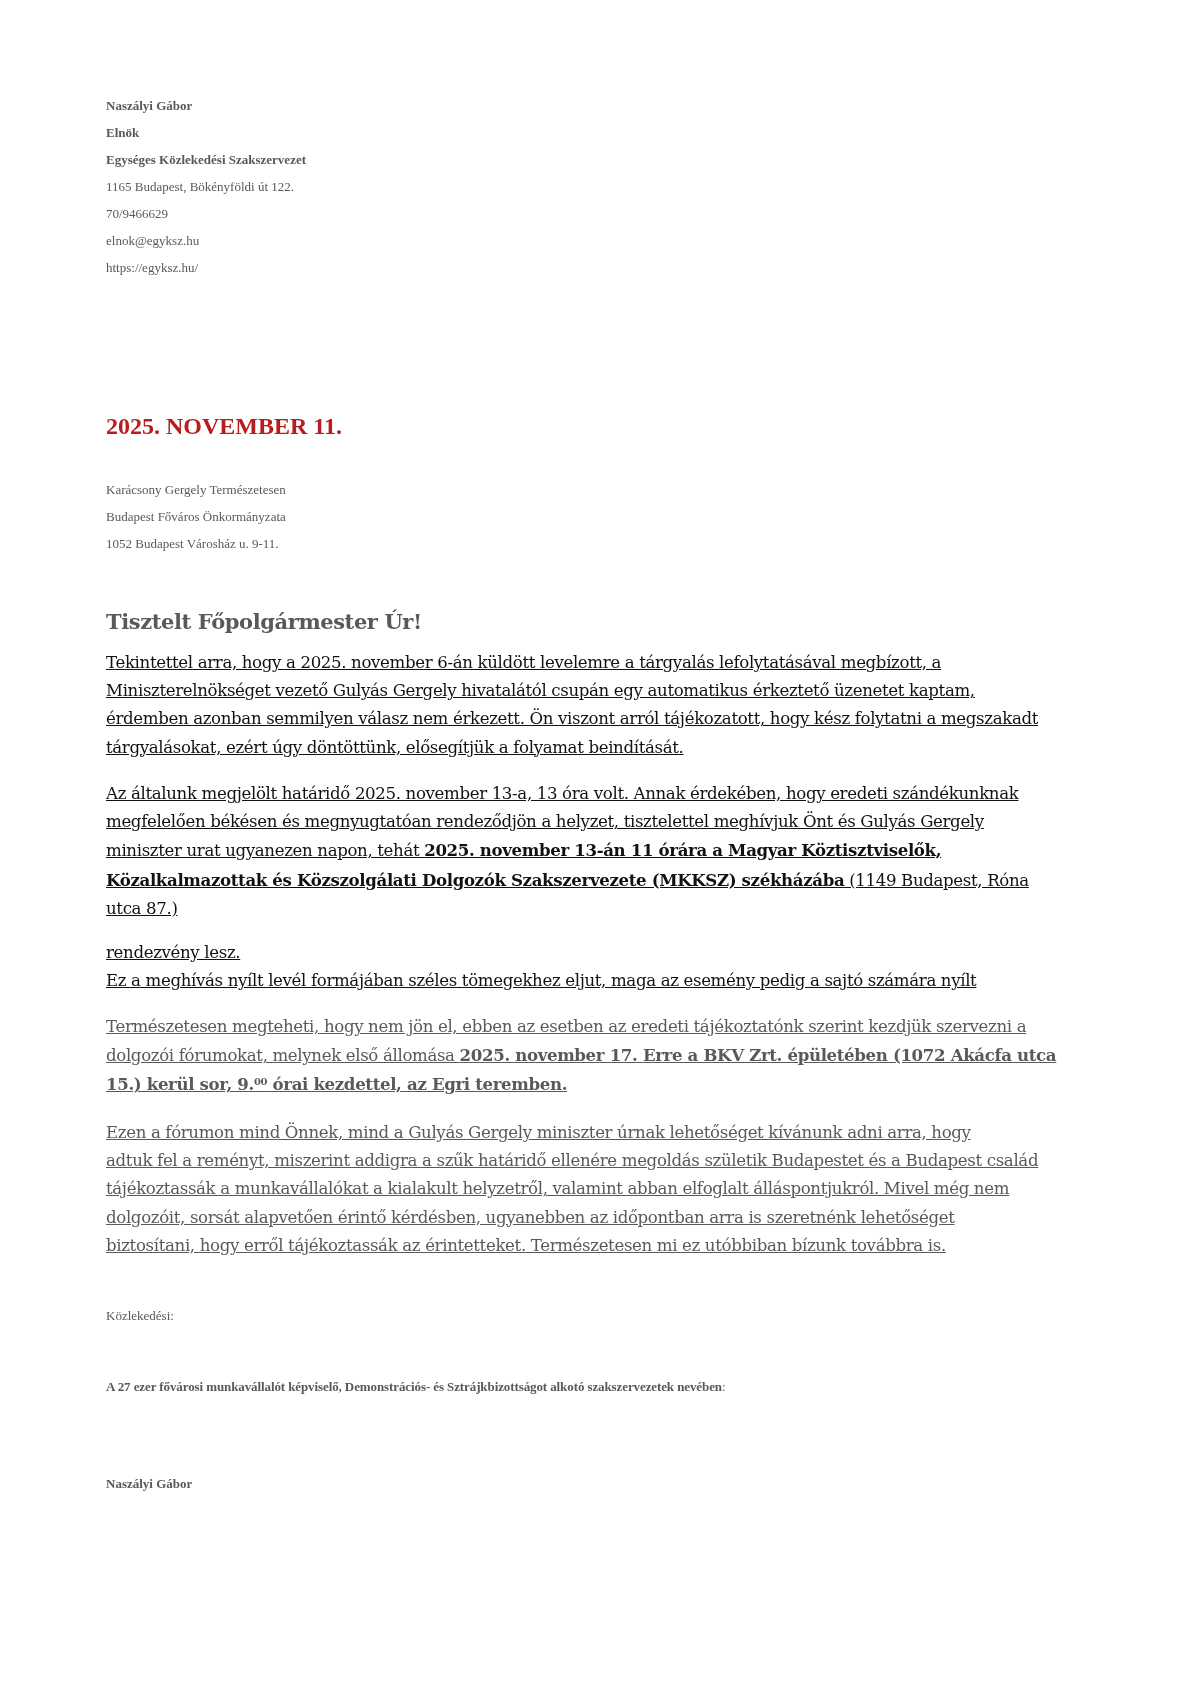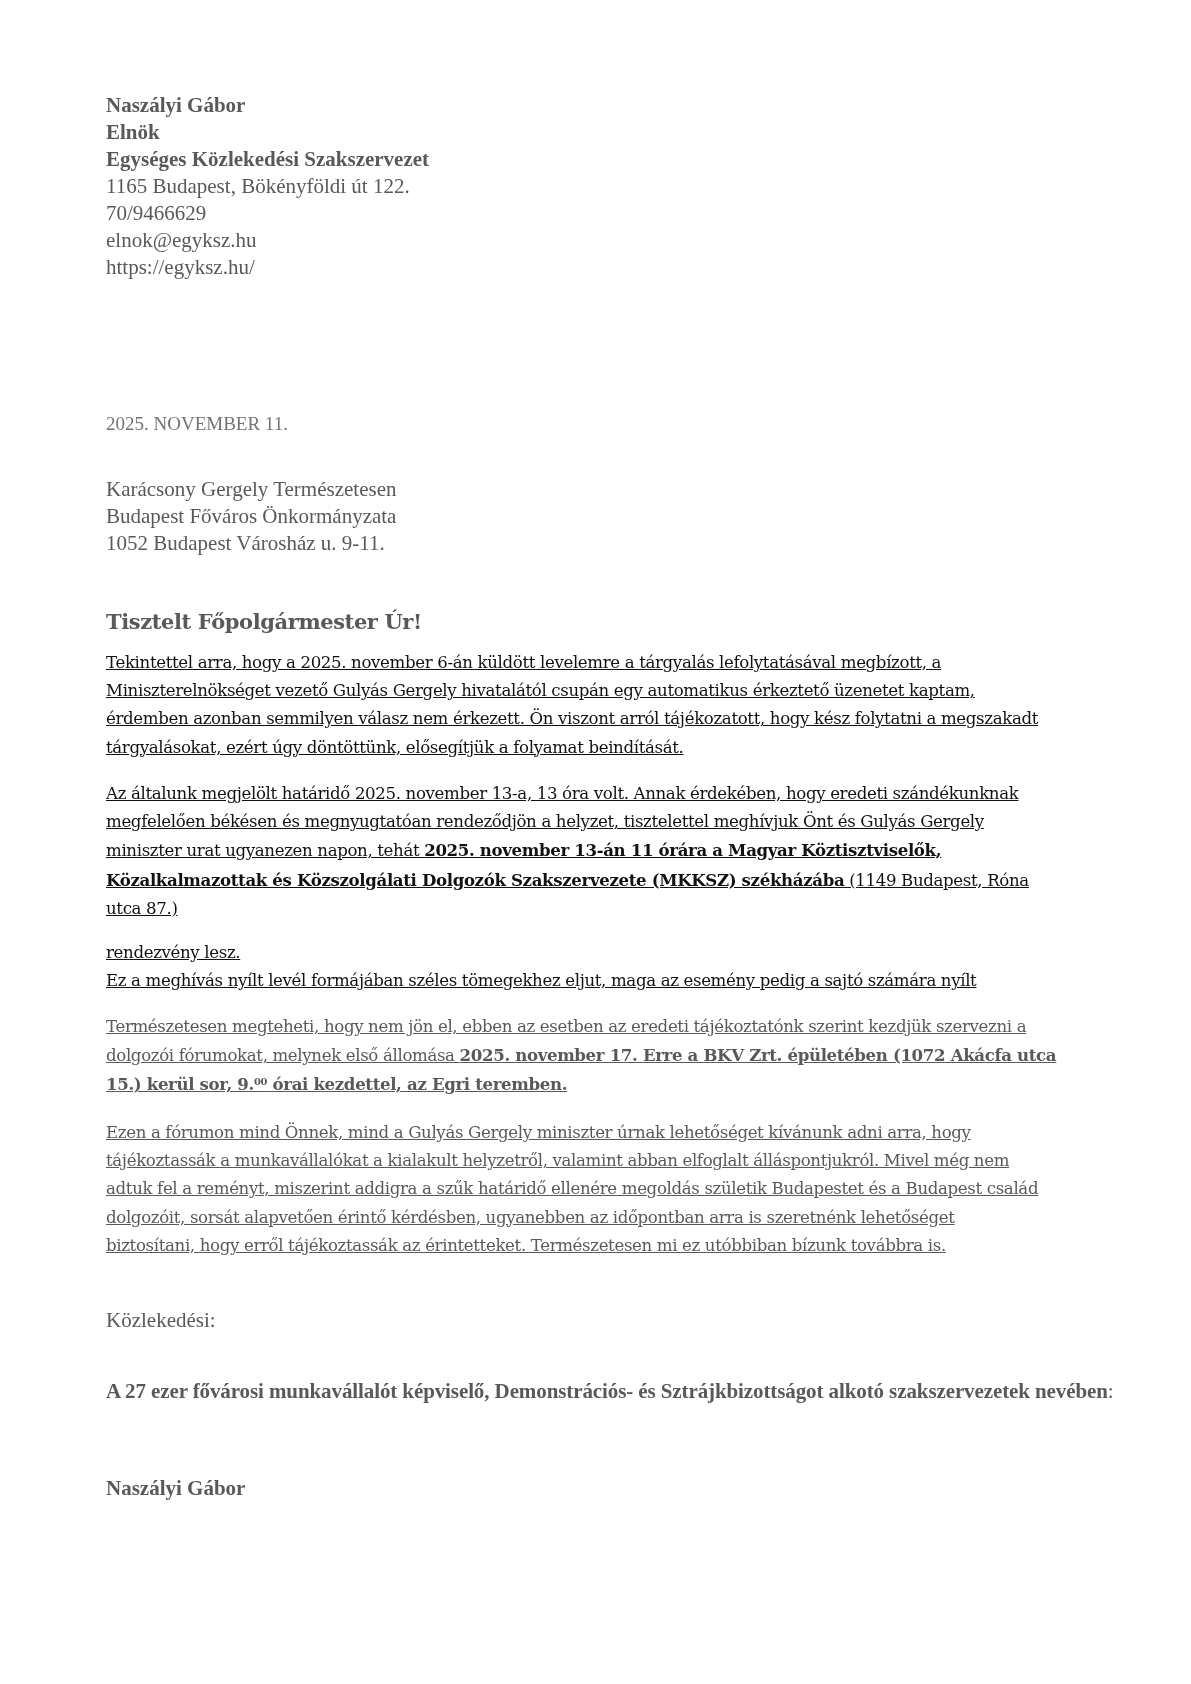--- a/index.html
+++ b/index.html
@@ -14,21 +14,21 @@
     }
     .page {
       position: absolute;
       left: 0; top: 0;
       width: 1191px;
       height: 1684px;
       background: #ffffff;
     }
     .times {
       font-family: "Liberation Serif", "DejaVu Serif", serif;
-      font-size: 21px;
+      font-size: 13px;
       color: #595959;
     }
     .body-font {
       font-family: "DejaVu Serif", "Liberation Serif", serif;
       font-size: 16.6px;
       letter-spacing: -0.35px;
       text-decoration: underline;
     }
     .sender {
       position: absolute;
@@ -37,23 +37,24 @@
       line-height: 27px;
     }
     .sender .line { display: block; white-space: nowrap; }
     .bold { font-weight: bold; }
 
     .date {
       position: absolute;
       left: 106px;
       top: 413px;
       font-family: "Liberation Serif", "DejaVu Serif", serif;
-      font-size: 19px;
-      color: #737373;
+      font-size: 24px;
+      color: #b91c1c;
       white-space: nowrap;
+      font-weight: bold;
     }
     .recipient {
       position: absolute;
       left: 106px;
       top: 476px;
       line-height: 27px;
     }
     .recipient .line { display: block; white-space: nowrap; }
 
     .salutation {
@@ -152,22 +153,22 @@
   </div>
 
   <div class="para body-font gray" id="p4">
     <span class="line">Természetesen megteheti, hogy nem jön el, ebben az esetben az eredeti tájékoztatónk szerint kezdjük szervezni a</span>
     <span class="line"><span>dolgozói fórumokat, melynek első állomása </span><span class="b">2025. november 17. Erre a BKV Zrt. épületében (1072 Akácfa utca</span></span>
     <span class="line b"><span>15.) kerül sor, 9.</span><sup>00</sup><span> órai kezdettel, az Egri teremben.</span></span>
   </div>
 
   <div class="para body-font gray" id="p5">
     <span class="line">Ezen a fórumon mind Önnek, mind a Gulyás Gergely miniszter úrnak lehetőséget kívánunk adni arra, hogy</span>
+    <span class="line">adtuk fel a reményt, miszerint addigra a szűk határidő ellenére megoldás születik Budapestet és a Budapest család</span>
     <span class="line">tájékoztassák a munkavállalókat a kialakult helyzetről, valamint abban elfoglalt álláspontjukról. Mivel még nem</span>
-    <span class="line">adtuk fel a reményt, miszerint addigra a szűk határidő ellenére megoldás születik Budapestet és a Budapest család</span>
     <span class="line">dolgozóit, sorsát alapvetően érintő kérdésben, ugyanebben az időpontban arra is szeretnénk lehetőséget</span>
     <span class="line">biztosítani, hogy erről tájékoztassák az érintetteket. Természetesen mi ez utóbbiban bízunk továbbra is.</span>
   </div>
 
   <div class="closing times">Közlekedési:</div>
 
   <div class="on-behalf times"><span class="bold">A 27 ezer fővárosi munkavállalót képviselő, Demonstrációs- és Sztrájkbizottságot alkotó szakszervezetek nevében</span><span>:</span></div>
 
   <div class="signature times bold">Naszályi Gábor</div>
 

